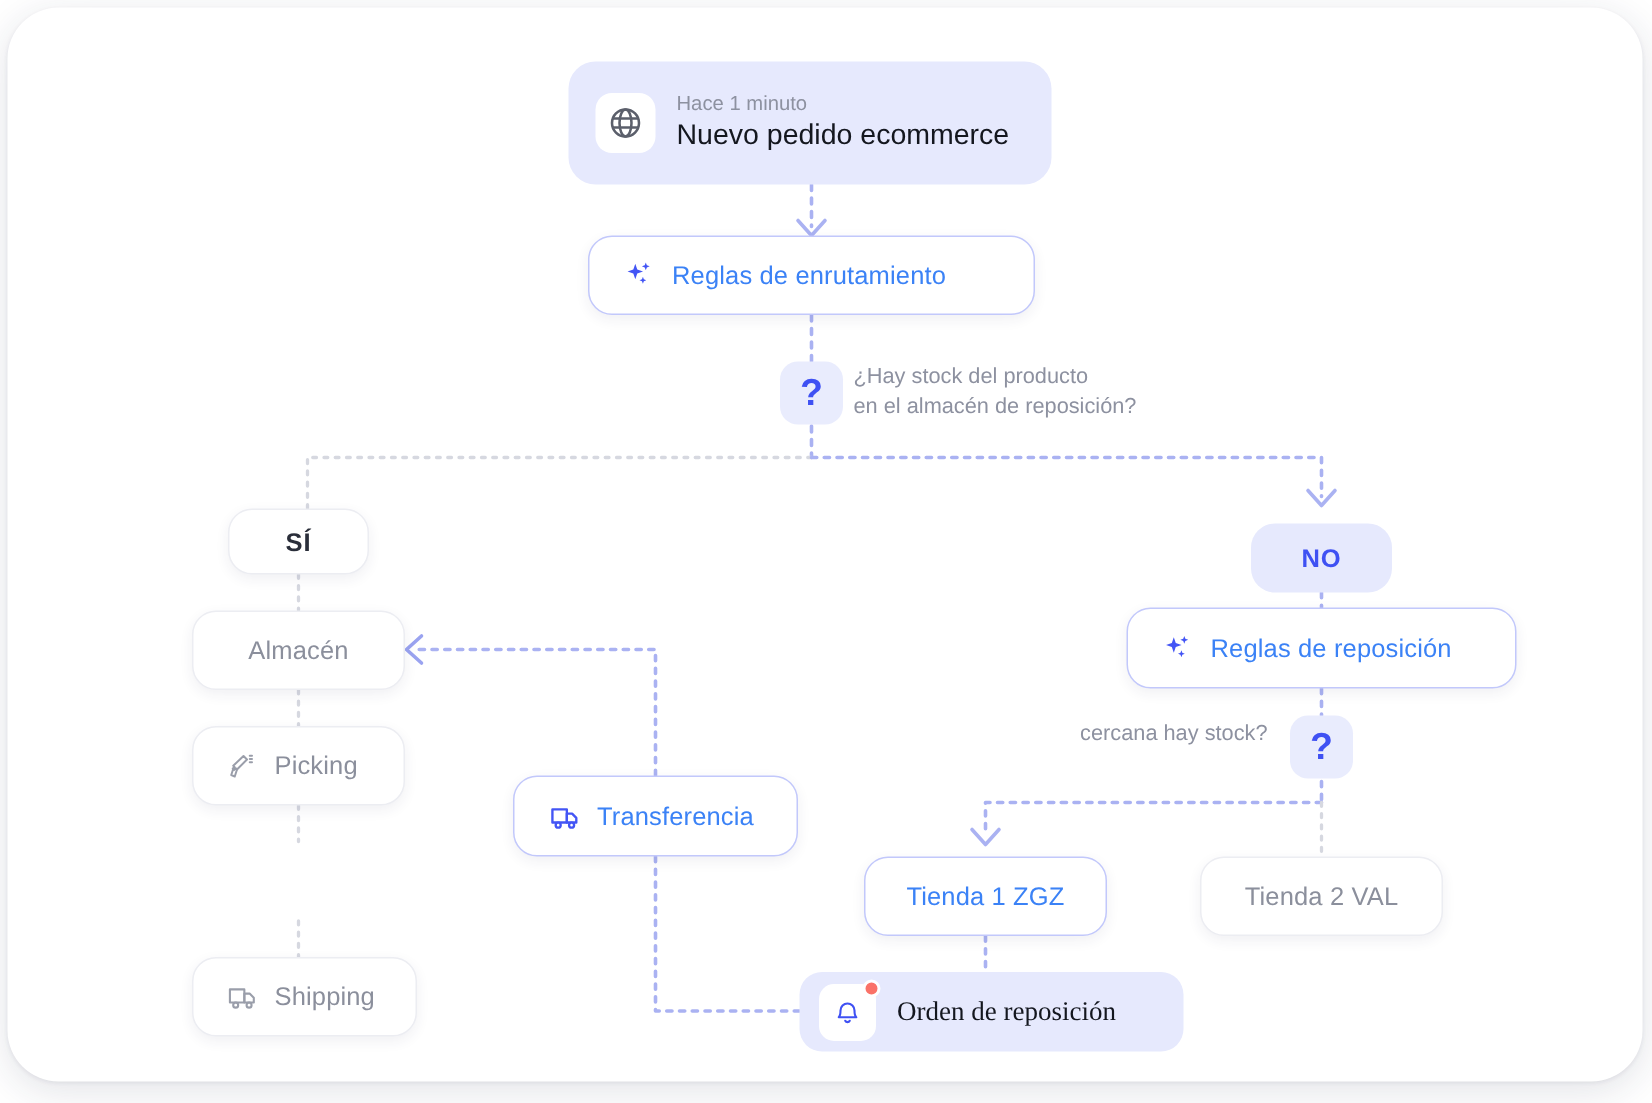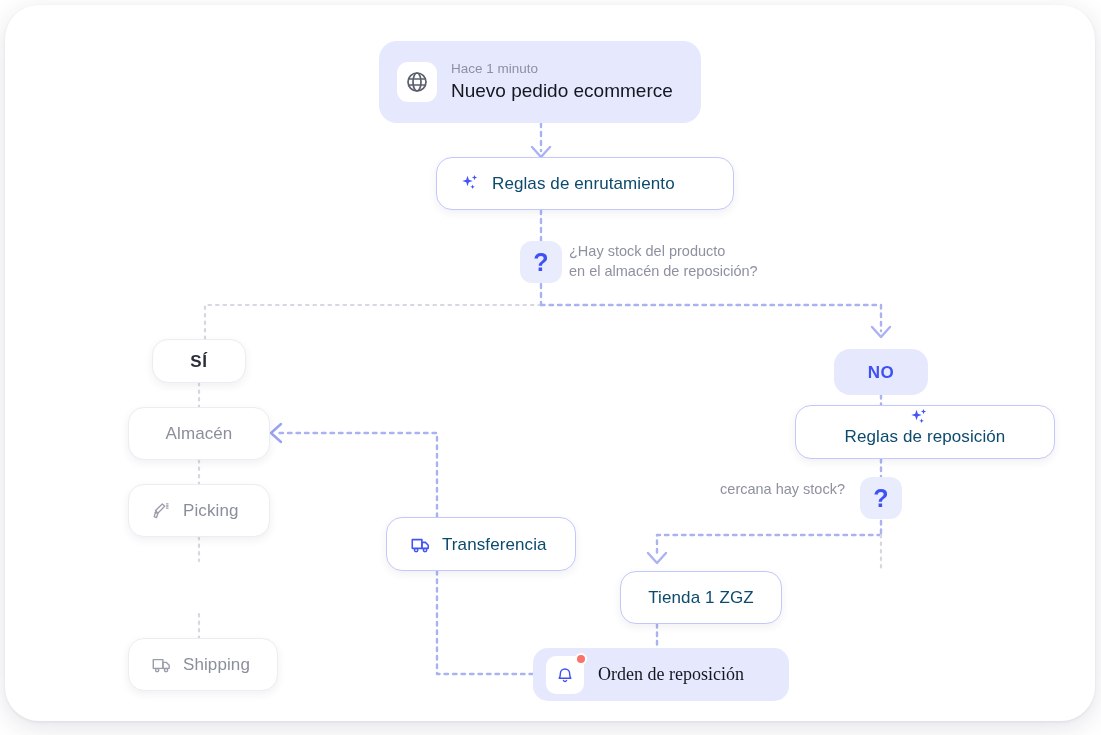--- a/index.html
+++ b/index.html
@@ -29,22 +29,21 @@
   
   .n-white{
     background:#ffffff;border:1px solid #ecedf2;
     box-shadow:0 3px 9px rgba(40,45,85,.07);
     color:#8b8f9c;
   }
   
   .n-blue{
     background:#ffffff;border:1.5px solid #c2c8fb;
     box-shadow:0 3px 9px rgba(40,45,85,.07);
-    color:#0c4a6e;
-    margin-left:44px;
+    color:#3b82f6;
   }
   
   .n-lav{
     background:#e6e9fd;border:none;color:#3f51f3;
   }
 
   
   .event{
     position:absolute;box-sizing:border-box;display:flex;align-items:center;
     background:#e6e9fd;border-radius:18px;
@@ -204,21 +203,21 @@
         <svg width="21" height="21" viewBox="0 0 24 24" fill="none" stroke="#4355f5" stroke-width="1.8" stroke-linejoin="round" stroke-linecap="round">
           <path d="M2.6,6.4 L13.6,6.4 L13.6,16.4 L2.6,16.4 Z"></path>
           <path d="M13.6,9.6 L17.6,9.6 L20.8,12.8 L20.8,16.4 L13.6,16.4 Z"></path>
           <circle cx="7" cy="18.4" r="1.9" fill="#ffffff"></circle>
           <circle cx="17.2" cy="18.4" r="1.9" fill="#ffffff"></circle>
         </svg>
       </span>
       <span class="lbl">Transferencia</span>
     </div>
 
-    <div class="node n-blue" style="left:746px;top:400px;width:260px;height:54px;padding:0 22px;flex-direction:column;">
+    <div class="node n-blue" style="left:746px;top:400px;width:260px;height:54px;padding:0 22px;">
       <span class="ico">
         <svg width="21" height="21" viewBox="0 0 24 24" fill="#4355f5">
           <path d="M8.6,3.2 L10.1,7.6 L14.5,9.1 L10.1,10.6 L8.6,15 L7.1,10.6 L2.7,9.1 L7.1,7.6 Z"></path>
           <path d="M16.6,2.2 L17.4,4.4 L19.6,5.2 L17.4,6 L16.6,8.2 L15.8,6 L13.6,5.2 L15.8,4.4 Z"></path>
           <path d="M14.4,13.2 L15.1,15.1 L17,15.8 L15.1,16.5 L14.4,18.4 L13.7,16.5 L11.8,15.8 L13.7,15.1 Z"></path>
         </svg>
       </span>
       <span class="lbl">Reglas de reposición</span>
     </div>
 
@@ -226,20 +225,23 @@
       <span>?</span>
     </div>
     <div class="qtext right-al" style="left:620px;top:475px;width:220px;">
       <div>cercana hay stock?</div>
     </div>
 
     <div class="node n-blue center-lbl" style="left:571px;top:566px;width:162px;height:53px;">
       <span class="lbl">Tienda 1 ZGZ</span>
     </div>
 
+    <div class="node n-white center-lbl" style="left:795px;top:566px;width:162px;height:53px;">
+      <span class="lbl">Tienda 2 VAL</span>
+    </div>
 
     <div class="event" style="left:528px;top:643px;width:256px;height:53px;padding:0 13px;border-radius:15px;font-family:Liberation Serif, serif;">
       <div class="iconbox" style="width:38px;height:38px;border-radius:10px;">
         <svg width="20" height="20" viewBox="0 0 24 24" fill="none" stroke="#3f51f3" stroke-width="1.7" stroke-linejoin="round" stroke-linecap="round">
           <path d="M6.4,10.4 a5.6,5.6 0 0 1 11.2,0 c0,4 1.4,5.4 1.4,5.4 L5,15.8 c0,0 1.4,-1.4 1.4,-5.4 Z"></path>
           <path d="M10.2,18.6 a2,2 0 0 0 3.6,0"></path>
         </svg>
         <span class="dot-badge"></span>
       </div>
       <div class="txt">

